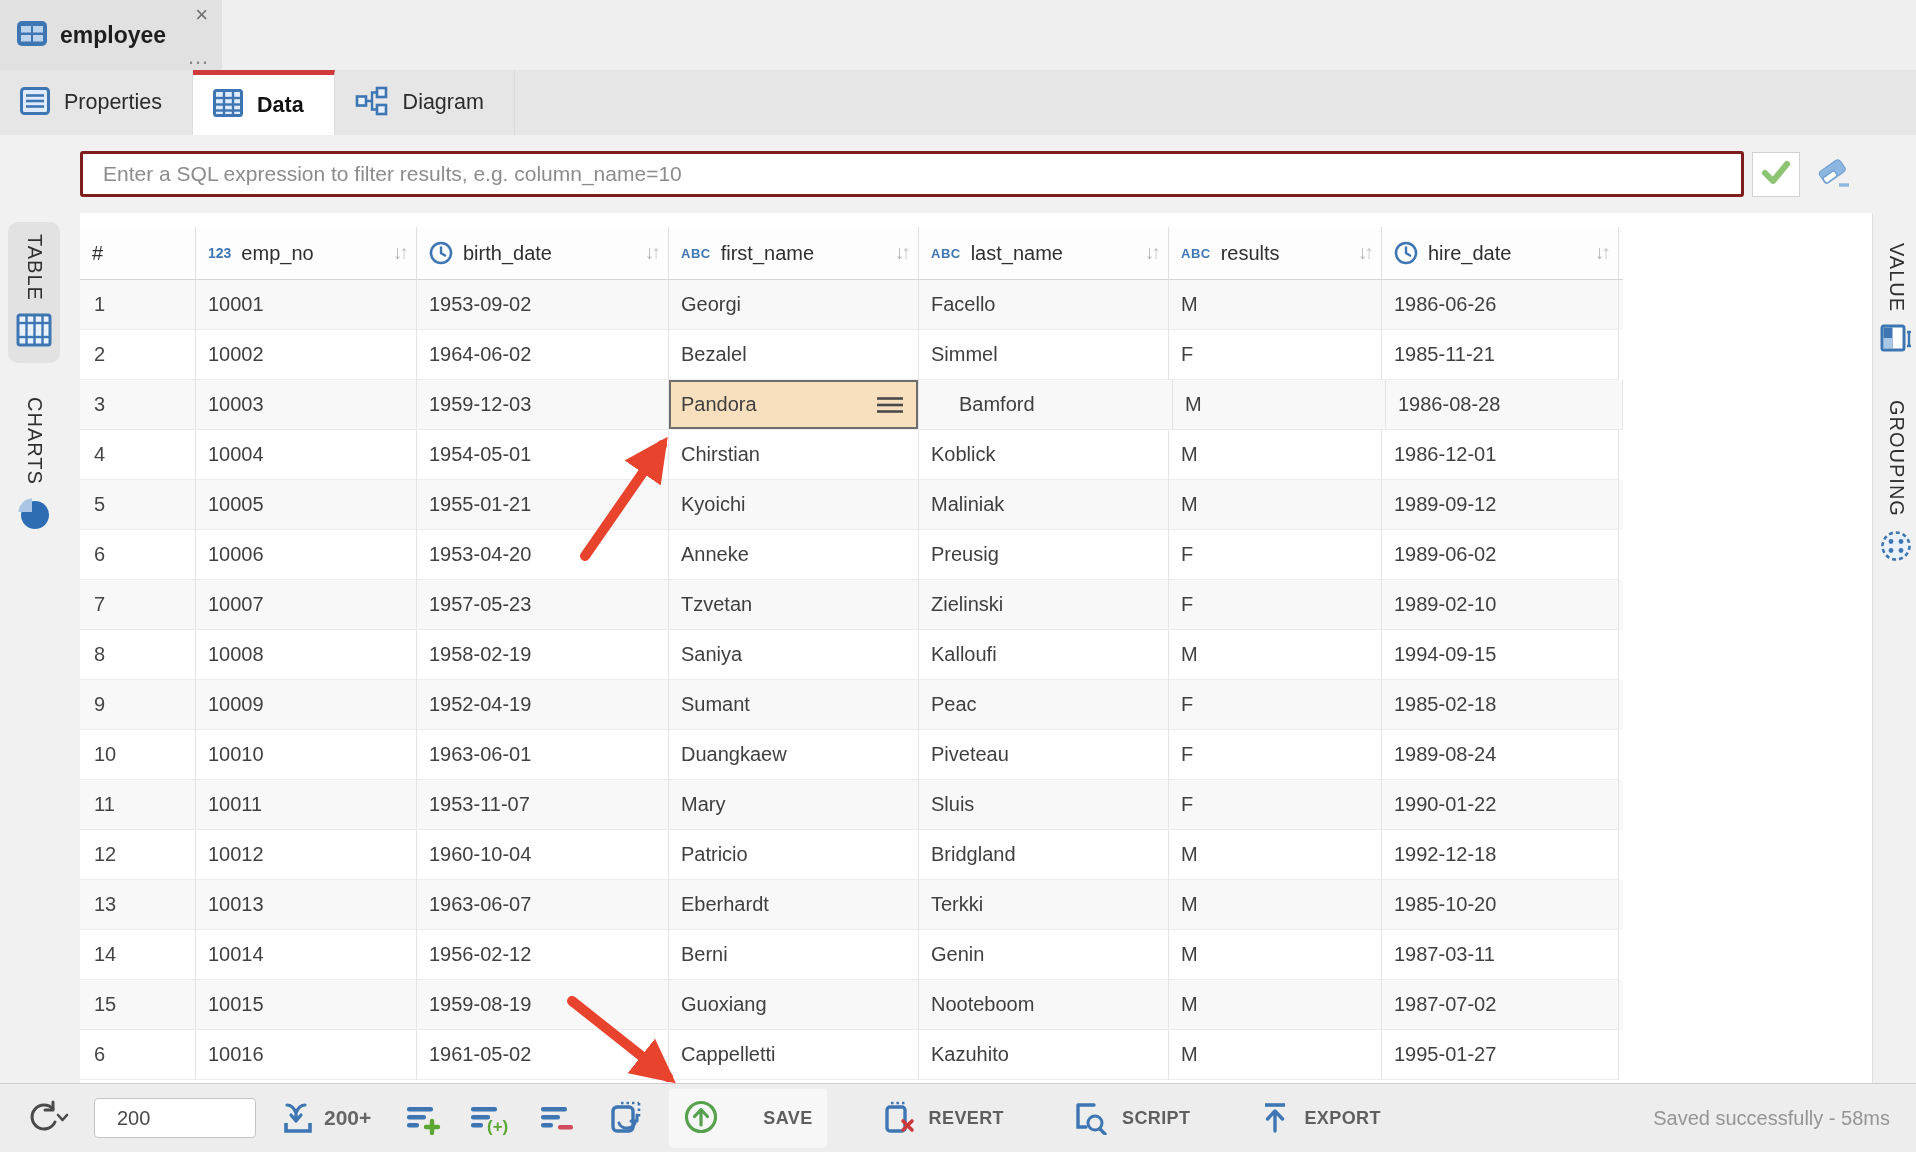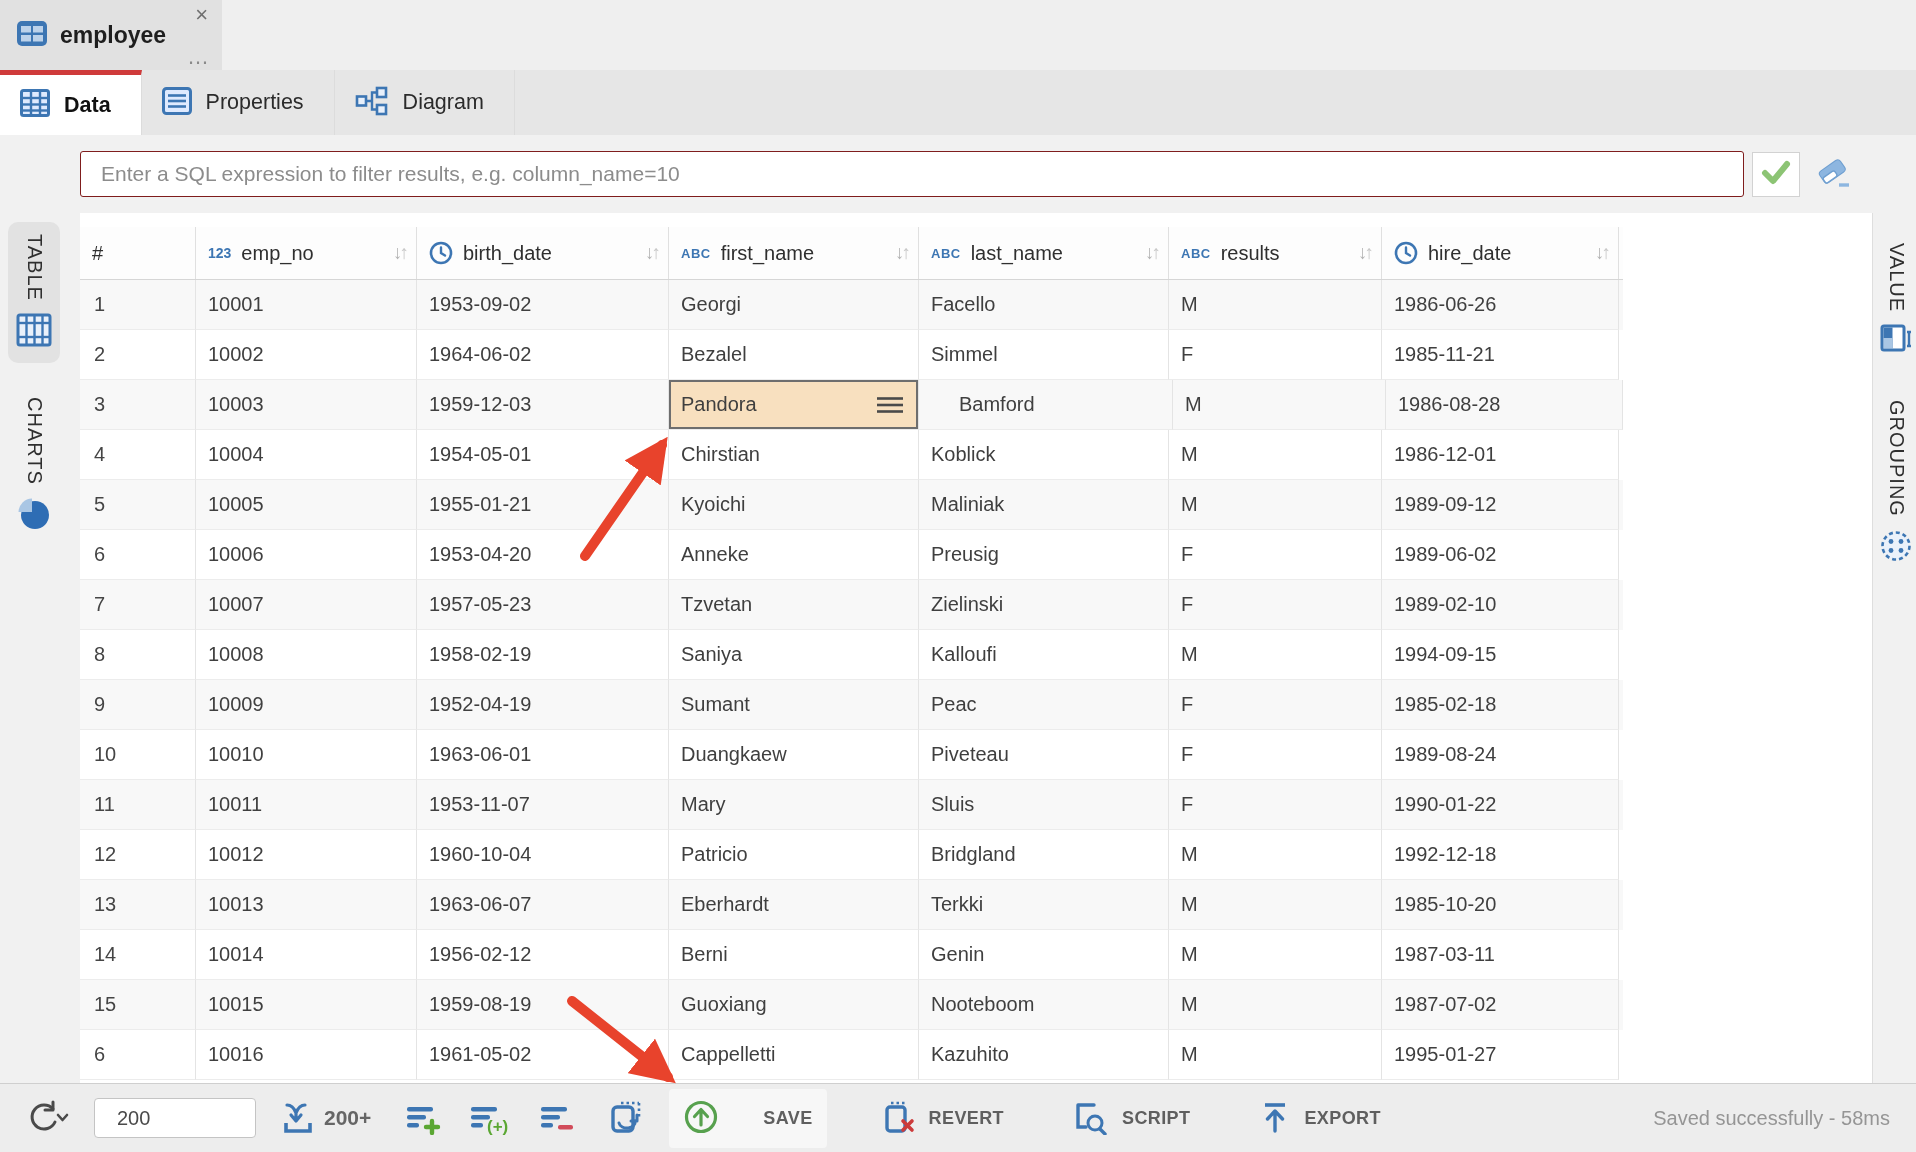--- a/index.html
+++ b/index.html
@@ -20,21 +20,21 @@
   .subtabs { position:absolute; left:0; top:70px; width:1916px; height:65px; background:#e6e6e6; display:flex; }
   .subtab { height:65px; display:flex; align-items:center; padding:0 30px 0 20px; gap:14px;
             border-right:1px solid #dcdcdc; cursor:pointer; position:relative; }
   .subtab .subtab-label { font-size:21.5px; color:#2b2b2b; }
   .subtab.active { background:#ffffff; border-top:5px solid #cf3b3b; }
   .subtab.active .subtab-label { font-weight:bold; color:#111; }
 
   
   .filter-row { position:absolute; left:0; top:135px; width:1916px; height:78px; background:#f1f1f1; }
   .filter-input { position:absolute; left:80px; top:16px; width:1664px; height:46px; background:#fff;
-                  border:1px solid #7f1d1d; border-radius:3px; font-family:"Liberation Sans",sans-serif;
+                  border:3px solid #7f1d1d; border-radius:3px; font-family:"Liberation Sans",sans-serif;
                   font-size:21px; color:#3a3a3a; padding:0 20px; outline:none; }
   .filter-input::placeholder { color:#8c8c8c; }
   .filter-apply { position:absolute; left:1752px; top:17px; width:48px; height:45px; background:#fff;
                   border:1px solid #d2d2d2; display:flex; align-items:center; justify-content:center; cursor:pointer; }
   .filter-clear { position:absolute; left:1812px; top:22px; width:44px; height:36px; display:flex;
                   align-items:center; justify-content:center; cursor:pointer; background:none; border:none; }
 
   
   .main { position:absolute; left:0; top:213px; width:1916px; height:870px; background:#fff; }
 
@@ -99,43 +99,43 @@
             <rect x="17" y="15" width="10" height="6.5" fill="#bcd2ea"></rect>
           </svg>
       </span>
       <span class="tab-title">employee</span>
       <span class="tab-close">×</span>
       <span class="tab-more">…</span>
     </div>
   </div>
 
   <div class="subtabs">
+    <div class="subtab">
+      <span>
+        <svg width="30" height="28" viewBox="0 0 30 28">
+            <rect x="1.5" y="1.5" width="27" height="25" rx="3" fill="#dfeafe" stroke="#3d76b3" stroke-width="3"></rect>
+            <line x1="6" y1="8.5" x2="24" y2="8.5" stroke="#3d76b3" stroke-width="2.6"></line>
+            <line x1="6" y1="14" x2="24" y2="14" stroke="#3d76b3" stroke-width="2.6"></line>
+            <line x1="6" y1="19.5" x2="24" y2="19.5" stroke="#3d76b3" stroke-width="2.6"></line>
+          </svg>
+      </span>
+      <span class="subtab-label">Properties</span>
+    </div>
     <div class="subtab active">
       <span>
         <svg width="30" height="28" viewBox="0 0 30 28">
             <rect x="1.5" y="1.5" width="27" height="25" rx="2" fill="#dfeafe" stroke="#3d76b3" stroke-width="3"></rect>
             <line x1="2" y1="9" x2="28" y2="9" stroke="#3d76b3" stroke-width="2.4"></line>
             <line x1="2" y1="15.5" x2="28" y2="15.5" stroke="#3d76b3" stroke-width="2.4"></line>
             <line x1="2" y1="21.5" x2="28" y2="21.5" stroke="#3d76b3" stroke-width="2.4"></line>
             <line x1="11" y1="2" x2="11" y2="27" stroke="#3d76b3" stroke-width="2.4"></line>
             <line x1="20" y1="2" x2="20" y2="27" stroke="#3d76b3" stroke-width="2.4"></line>
           </svg>
       </span>
       <span class="subtab-label">Data</span>
-    </div>
-    <div class="subtab">
-      <span>
-        <svg width="30" height="28" viewBox="0 0 30 28">
-            <rect x="1.5" y="1.5" width="27" height="25" rx="3" fill="#dfeafe" stroke="#3d76b3" stroke-width="3"></rect>
-            <line x1="6" y1="8.5" x2="24" y2="8.5" stroke="#3d76b3" stroke-width="2.6"></line>
-            <line x1="6" y1="14" x2="24" y2="14" stroke="#3d76b3" stroke-width="2.6"></line>
-            <line x1="6" y1="19.5" x2="24" y2="19.5" stroke="#3d76b3" stroke-width="2.6"></line>
-          </svg>
-      </span>
-      <span class="subtab-label">Properties</span>
     </div>
     <div class="subtab">
       <span>
         <svg width="34" height="30" viewBox="0 0 34 30">
             <rect x="2" y="10.5" width="9" height="9" fill="#e8f0fb" stroke="#3d76b3" stroke-width="2.6"></rect>
             <rect x="22" y="2" width="9" height="9" fill="#e8f0fb" stroke="#3d76b3" stroke-width="2.6"></rect>
             <rect x="22" y="19" width="9" height="9" fill="#e8f0fb" stroke="#3d76b3" stroke-width="2.6"></rect>
             <path d="M11 15 h6 M17 15 V6.5 h5 M17 15 v8.5 h5" fill="none" stroke="#3d76b3" stroke-width="2.4"></path>
           </svg>
       </span>

